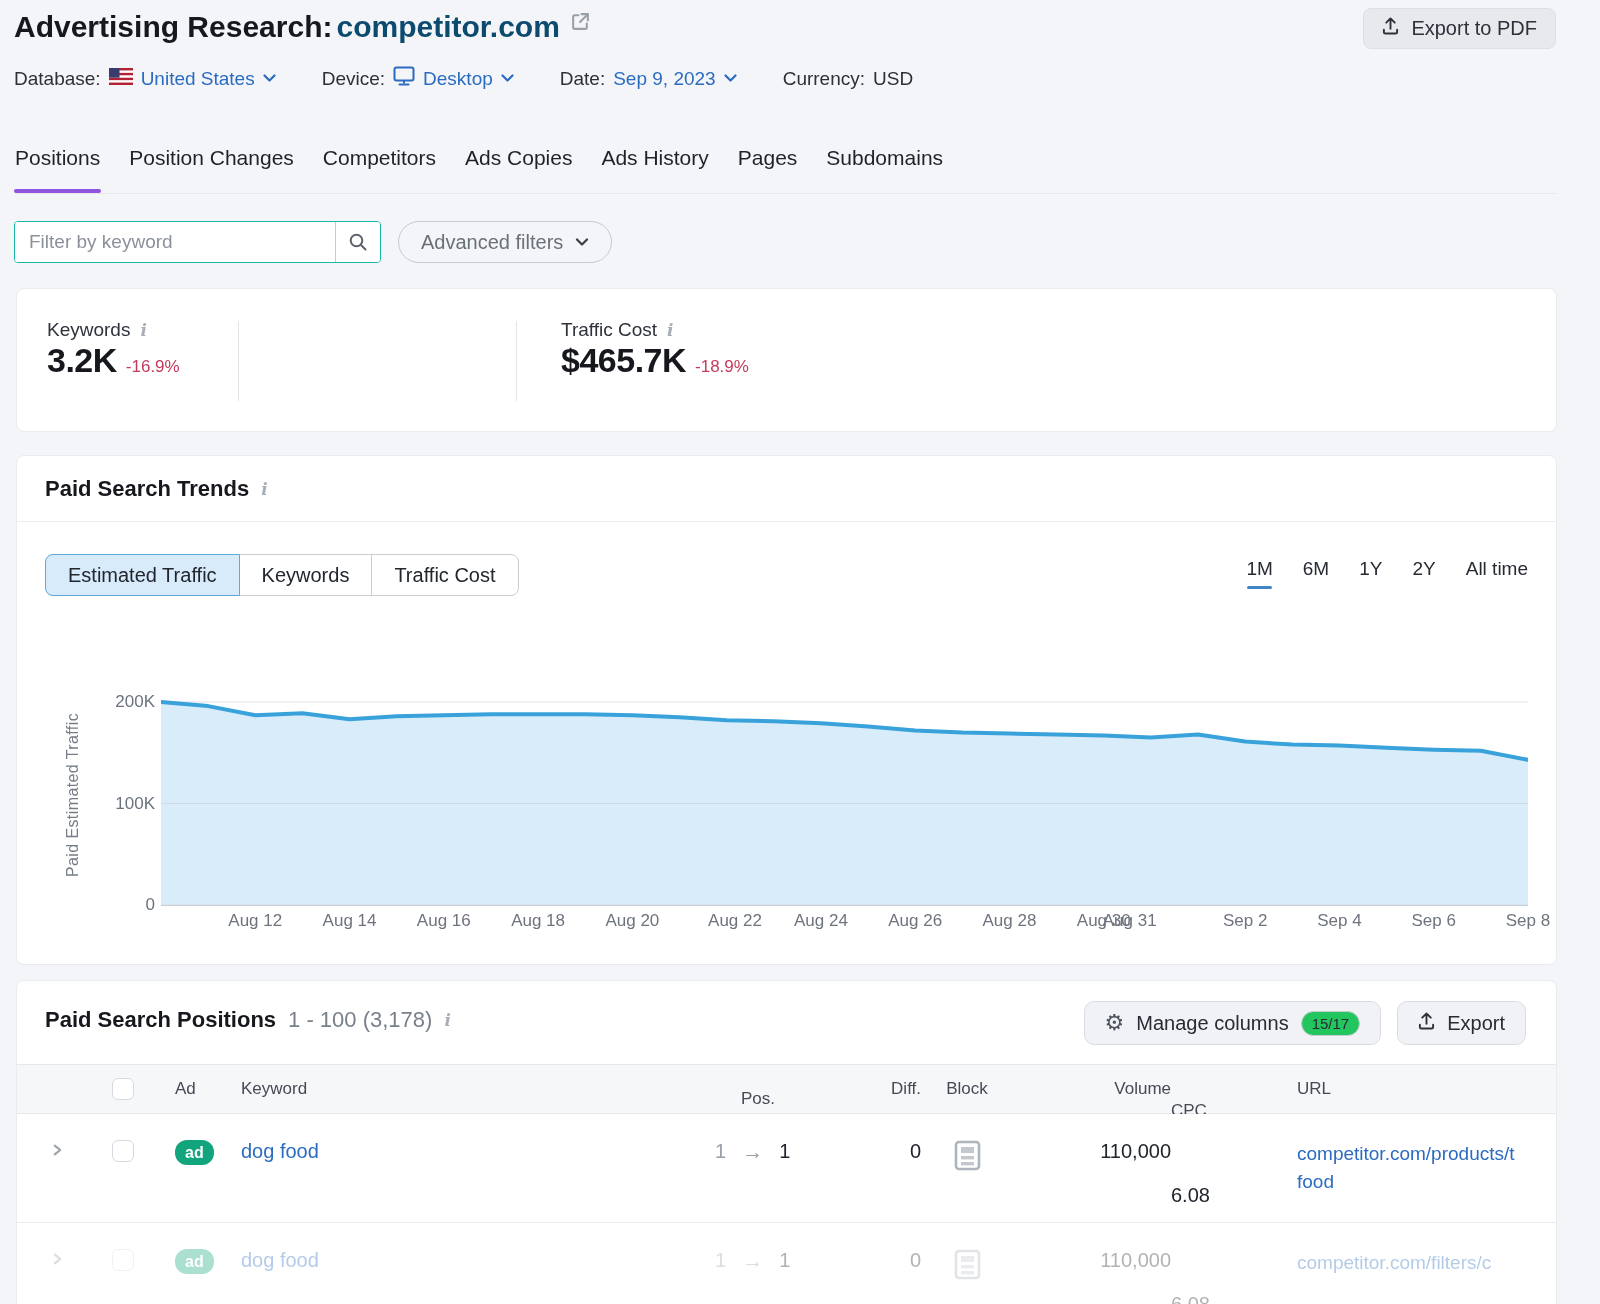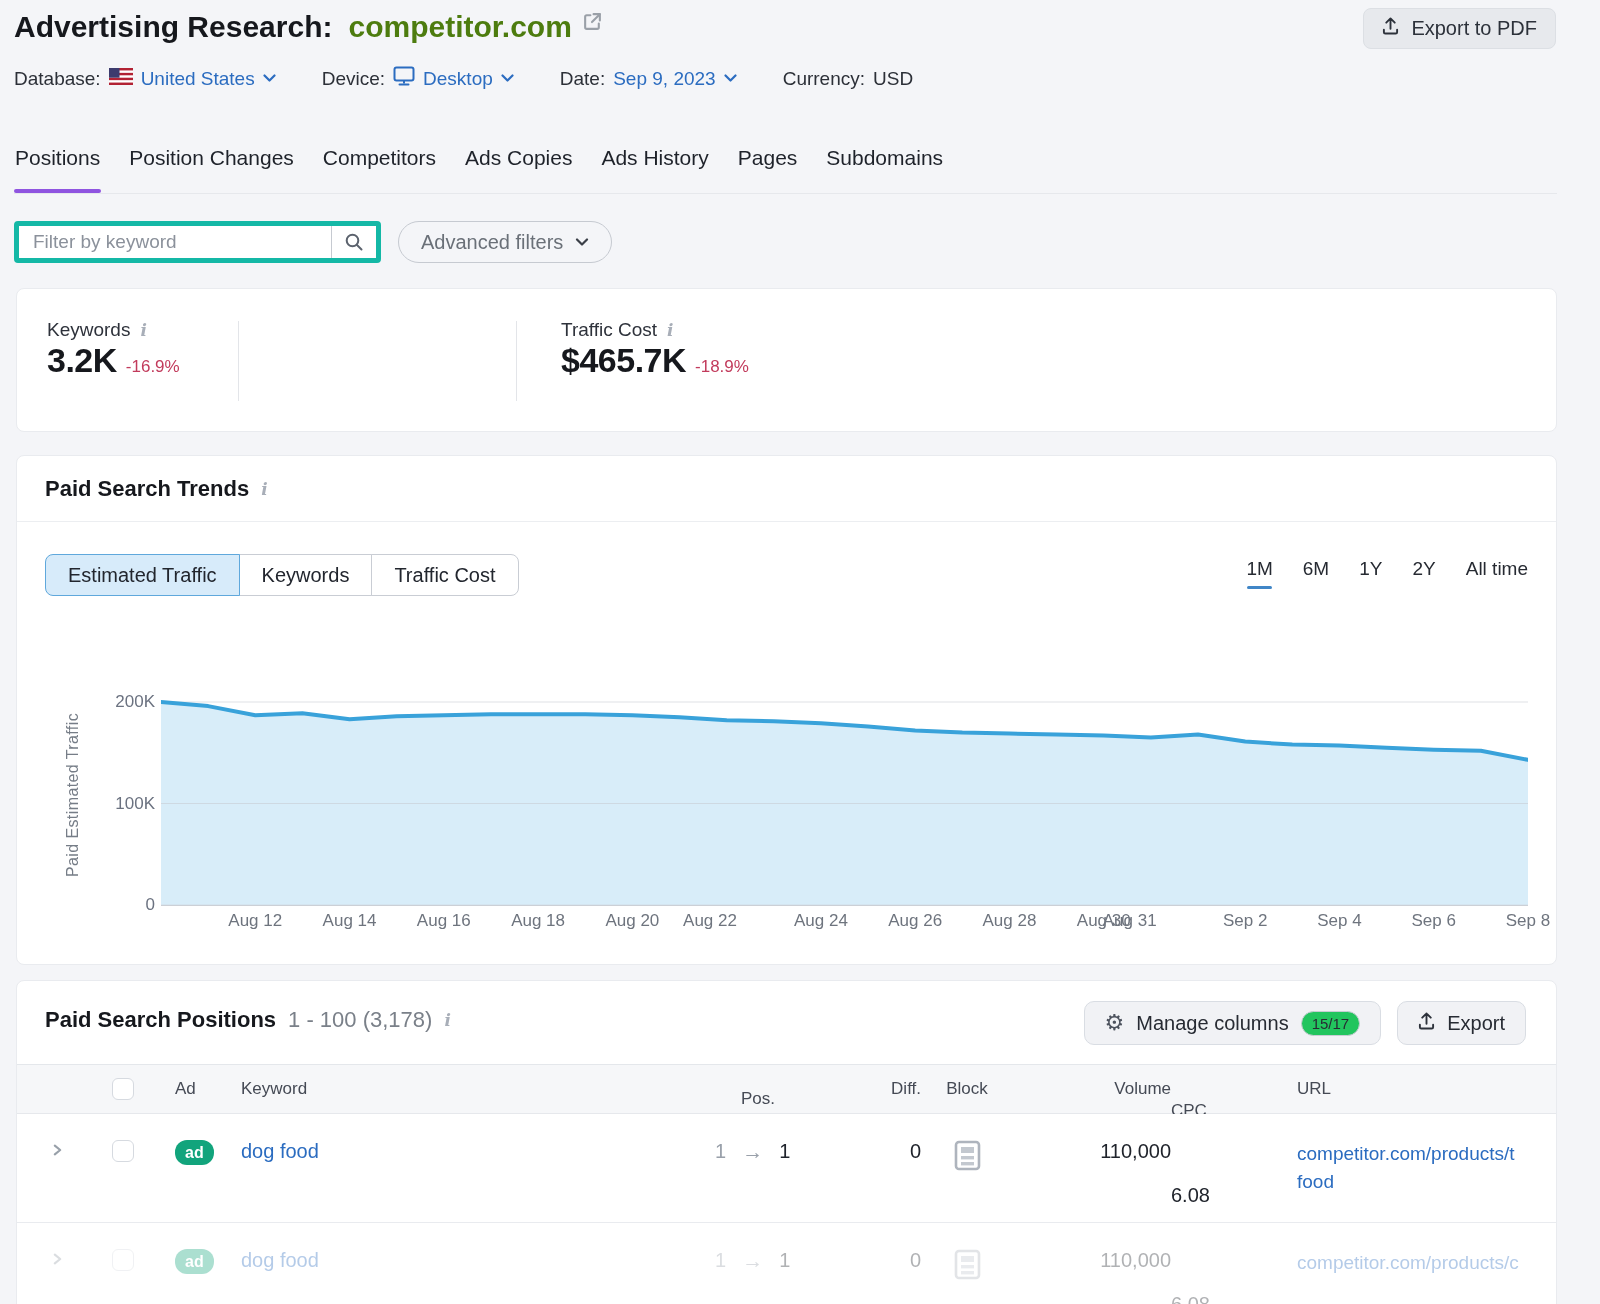--- a/index.html
+++ b/index.html
@@ -3,42 +3,42 @@
 <meta charset="utf-8">
 <style>
   * { margin:0; padding:0; box-sizing:border-box; }
   html,body { background:#f4f5f8; }
   .page { position:relative; width:1600px; height:1304px; overflow:hidden;
           background:#f4f5f8; font-family:"Liberation Sans", sans-serif; color:#1d212b; }
 
   
   .hdr { position:absolute; left:14px; top:10px; right:44px; }
   .hdr-title { font-size:30px; font-weight:700; color:#16181d; display:flex; align-items:center; }
-  .hdr-title .domain { color:#4d7c0f; margin-left:16px; }
+  .hdr-title .domain { color:#0c4a6e; margin-left:4px; }
   .ext-ico { margin-left:10px; transform:translateY(-5px); }
   .btn-export-pdf { position:absolute; right:0; top:-2px; display:flex; align-items:center; gap:12px;
     background:#e7e9ed; border:1px solid #dcdfe4; border-radius:8px; height:41px; padding:0 18px;
     font-size:20px; font-weight:500; color:#2c313a; cursor:pointer; }
   .meta-row { position:absolute; left:0; top:56px; display:flex; align-items:center; gap:46px;
     font-size:19px; color:#2c3038; white-space:nowrap; }
   .meta-item { display:flex; align-items:center; gap:8px; }
   .meta-link { color:#2b6cc0; display:flex; align-items:center; gap:8px; cursor:pointer; }
 
   
   .tabs-bar { position:absolute; left:14px; top:142px; width:1543px; height:52px;
     border-bottom:1px solid #e6e8ec; display:flex; gap:27px; }
   .tab { position:relative; font-size:21px; font-weight:500; color:#1e222a; padding:4px 1px 0 1px; cursor:pointer; }
   .tab .tab-underline { display:none; }
   .tab.active .tab-underline { display:block; position:absolute; left:0; right:0; bottom:0;
     height:4px; border-radius:3px; background:#8f54e0; }
 
   
   .filter-row { position:absolute; left:14px; top:221px; display:flex; gap:17px; }
   .kw-filter { display:flex; width:367px; height:42px; background:#fff;
-    border:5px solid #14b8a6; border-radius:4px; overflow:hidden; }
+    border:1px solid #14b8a6; border-radius:4px; overflow:hidden; }
   .kw-filter input { flex:1; border:none; outline:none; padding:0 14px; font-size:19px;
     font-family:"Liberation Sans", sans-serif; color:#30343c; }
   .kw-filter input::placeholder { color:#8b919b; }
   .kw-search-btn { width:45px; border-left:1px solid #c6cad1; background:#fff;
     display:flex; align-items:center; justify-content:center; cursor:pointer; }
   .adv-filters { display:flex; align-items:center; gap:12px; height:42px; padding:0 22px;
     border:1px solid #c6cad1; border-radius:21px; background:#f4f5f8; font-size:20px; color:#6a7078; cursor:pointer; }
 
   
   .card { position:absolute; left:16px; width:1541px; background:#fff;
@@ -302,21 +302,21 @@
         <line x1="0" x2="1367" y1="113.5" y2="113.5" stroke="#c9cdd3" stroke-width="1" opacity="0.6"></line>
         <line x1="0" x2="1367" y1="215.5" y2="215.5" stroke="#ccd0d6" stroke-width="1.5"></line>
         <polyline points="0.0,12.0 47.1,16.1 94.3,25.2 141.4,23.2 188.6,29.3 235.7,26.2 282.8,25.2 330.0,24.2 377.1,24.2 424.2,24.2 471.4,25.2 518.5,27.2 565.7,30.3 612.8,31.3 659.9,33.3 707.1,36.4 754.2,40.4 801.3,42.5 848.5,43.5 895.6,44.5 942.8,45.5 989.9,47.5 1037.0,44.5 1084.2,51.6 1131.3,54.6 1178.4,55.6 1225.6,57.7 1272.7,59.7 1319.9,60.7 1367.0,69.9" fill="none" stroke="#39a2da" stroke-width="4" stroke-linejoin="round" stroke-linecap="round"></polyline>
       </svg>
     <div id="x-ticks">
         <div class="xtick" style="left: 238.276px;">Aug 12</div>
         <div class="xtick" style="left: 332.552px;">Aug 14</div>
         <div class="xtick" style="left: 426.828px;">Aug 16</div>
         <div class="xtick" style="left: 521.103px;">Aug 18</div>
         <div class="xtick" style="left: 615.379px; text-align: right;">Aug 20</div>
-        <div class="xtick" style="left: 693px;">Aug 22</div>
+        <div class="xtick" style="left: 718px;">Aug 22</div>
         <div class="xtick" style="left: 803.931px;">Aug 24</div>
         <div class="xtick" style="left: 898.207px;">Aug 26</div>
         <div class="xtick" style="left: 992.483px;">Aug 28</div>
         <div class="xtick" style="left: 1086.76px;">Aug 30</div>
         <div class="xtick" style="left: 1112.68px;">Aug 31</div>
         <div class="xtick" style="left: 1228.17px;">Sep 2</div>
         <div class="xtick" style="left: 1322.45px;">Sep 4</div>
         <div class="xtick" style="left: 1416.72px;">Sep 6</div>
         <div class="xtick" style="left: 1511px;">Sep 8</div>
       </div>
@@ -412,17 +412,17 @@
       <div class="col-blk">
           <span><svg width="27" height="31" viewBox="0 0 27 31">
               <rect x="2" y="2" width="23" height="27" rx="3" fill="none" stroke="#aeb4bd" stroke-width="2.6"></rect>
               <rect x="7" y="7" width="13" height="6" fill="#c3c8cf"></rect>
               <rect x="7" y="16" width="13" height="3.4" fill="#c3c8cf"></rect>
               <rect x="7" y="22" width="13" height="3.4" fill="#c3c8cf"></rect>
             </svg></span>
         </div>
       <div class="col-vol"><span class="num">110,000</span></div>
       <div class="col-cpc"><span class="num">6.08</span></div>
-      <div class="col-url"><span class="url-link">competitor.com/products/c</span></div>
+      <div class="col-url"><span class="url-link">competitor.com/filters/c</span></div>
     </div>
   </div>
 
 </div>
 
 </body></html>

